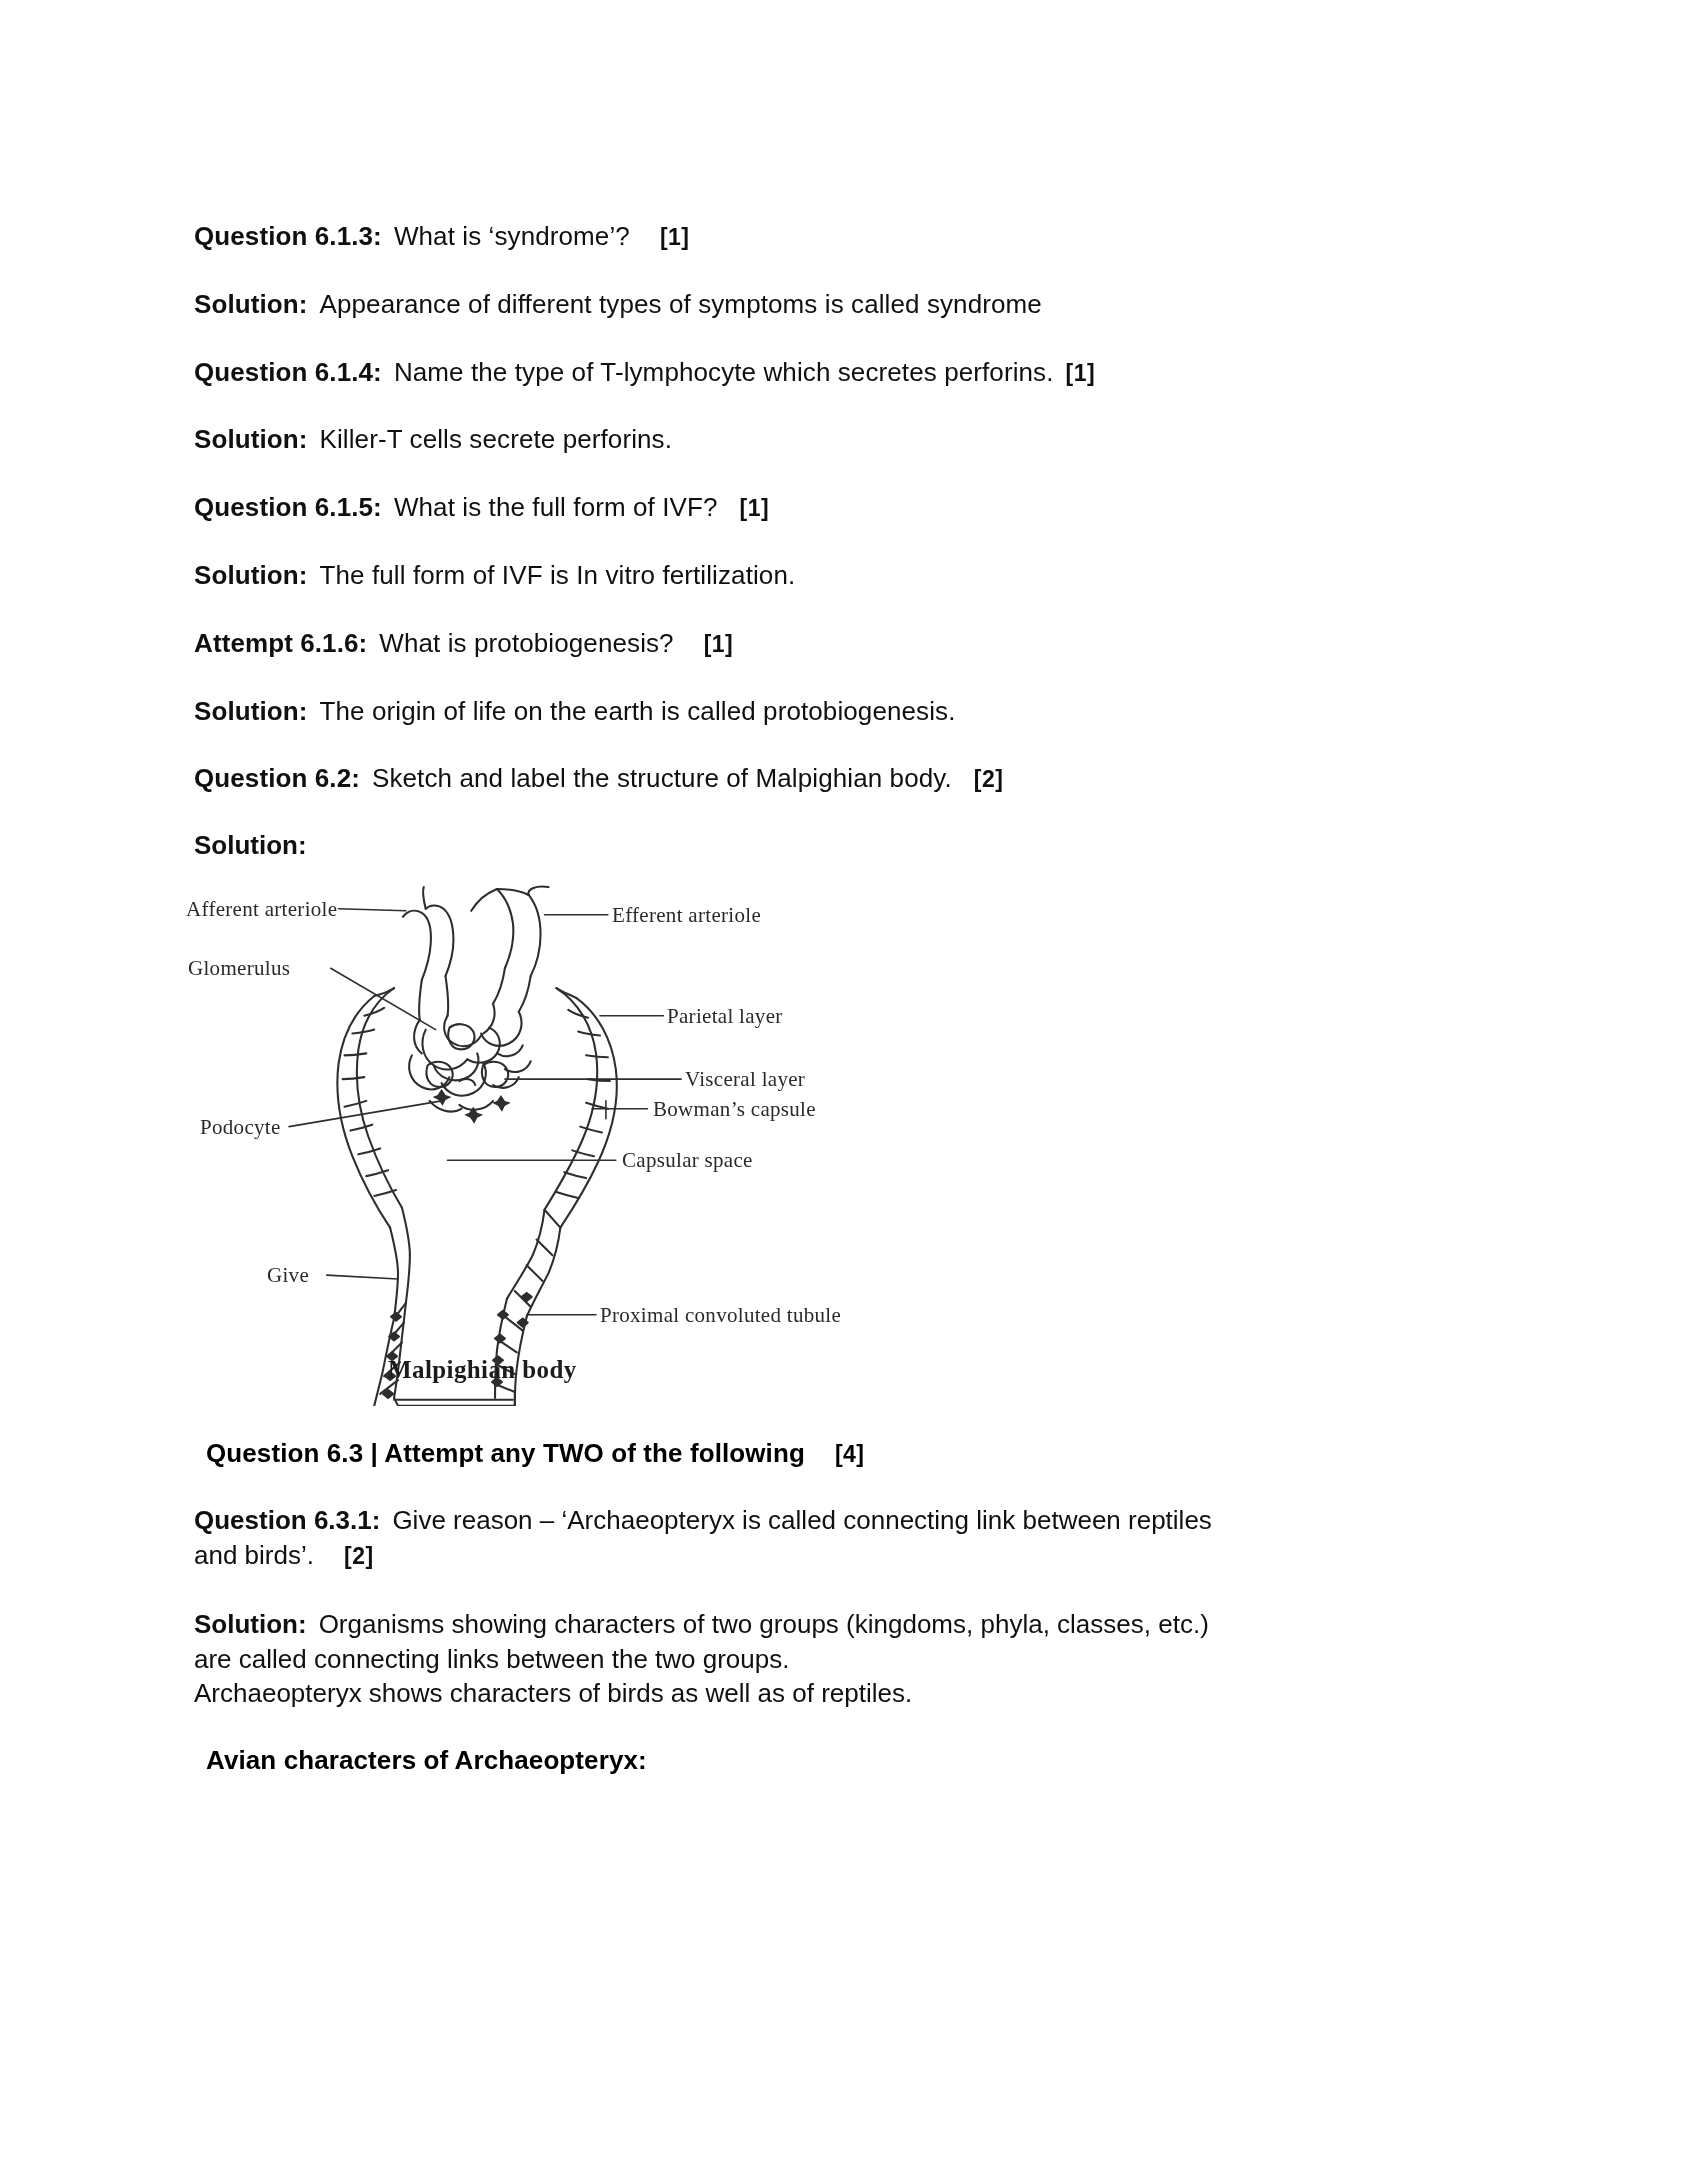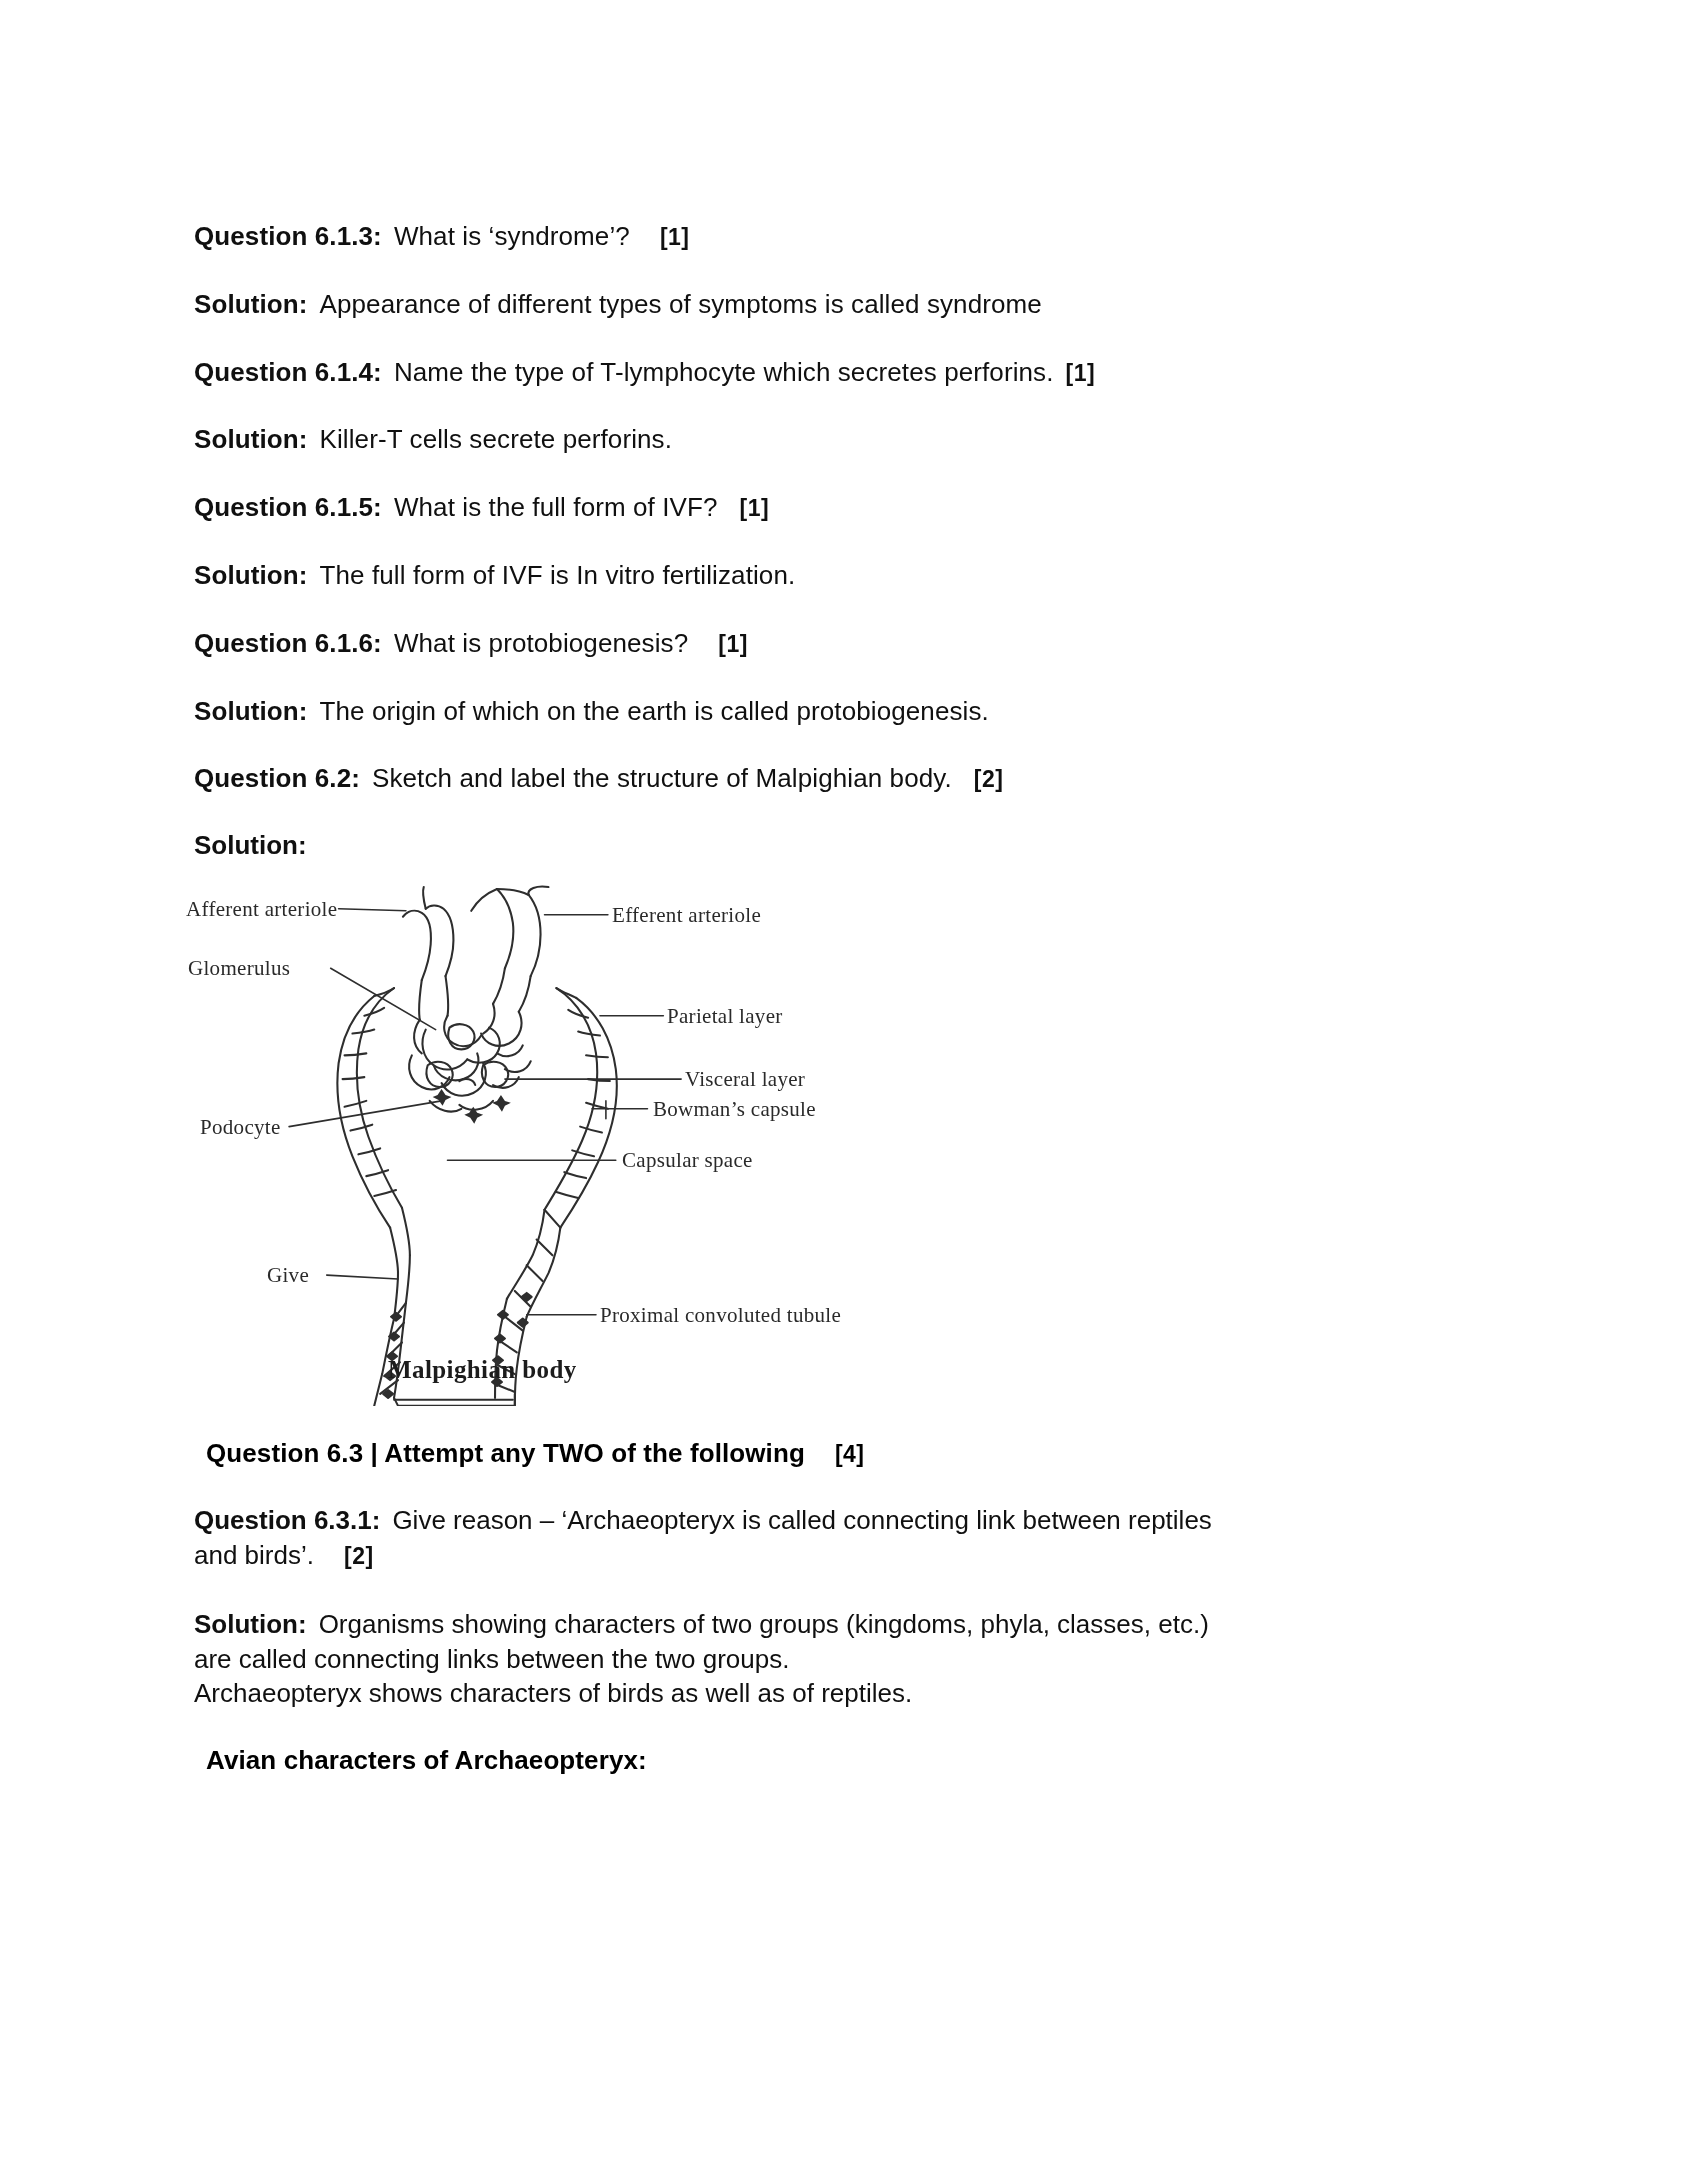--- a/index.html
+++ b/index.html
@@ -124,25 +124,25 @@
 
     <p class="line">
       <span class="lbl">Question 6.1.5:</span><span class="sp-sm"></span><span>What is the full form of IVF?</span><span class="sp-md"></span><span class="marks">[1]</span>
     </p>
 
     <p class="line">
       <span class="lbl">Solution:</span><span class="sp-sm"></span><span>The full form of IVF is In vitro fertilization.</span>
     </p>
 
     <p class="line">
-      <span class="lbl">Question 6.1.6:</span><span class="sp-sm"></span><span>What is protobiogenesis?</span><span class="sp-lg"></span><span class="marks">[1]</span>
-    </p>
-
-    <p class="line">
-      <span class="lbl">Solution:</span><span class="sp-sm"></span><span>The origin of which on the earth is called protobiogenesis.</span>
+      <span class="lbl">Attempt 6.1.6:</span><span class="sp-sm"></span><span>What is protobiogenesis?</span><span class="sp-lg"></span><span class="marks">[1]</span>
+    </p>
+
+    <p class="line">
+      <span class="lbl">Solution:</span><span class="sp-sm"></span><span>The origin of life on the earth is called protobiogenesis.</span>
     </p>
 
     <p class="line">
       <span class="lbl">Question 6.2:</span><span class="sp-sm"></span><span>Sketch and label the structure of Malpighian body.</span><span class="sp-md"></span><span class="marks">[2]</span>
     </p>
 
     <p class="solution-head">Solution:</p>
 
     <div class="figure">
       <svg width="792" height="535" viewBox="0 0 800 540" xmlns="http://www.w3.org/2000/svg">

